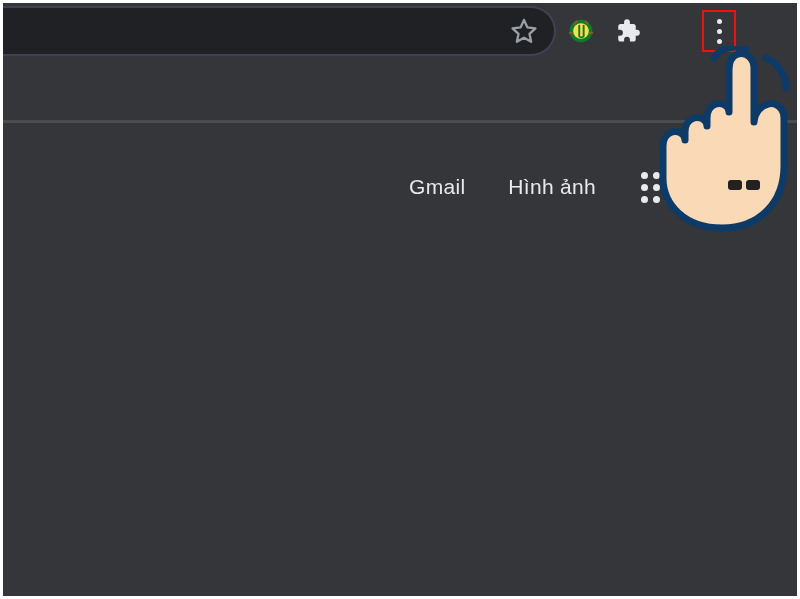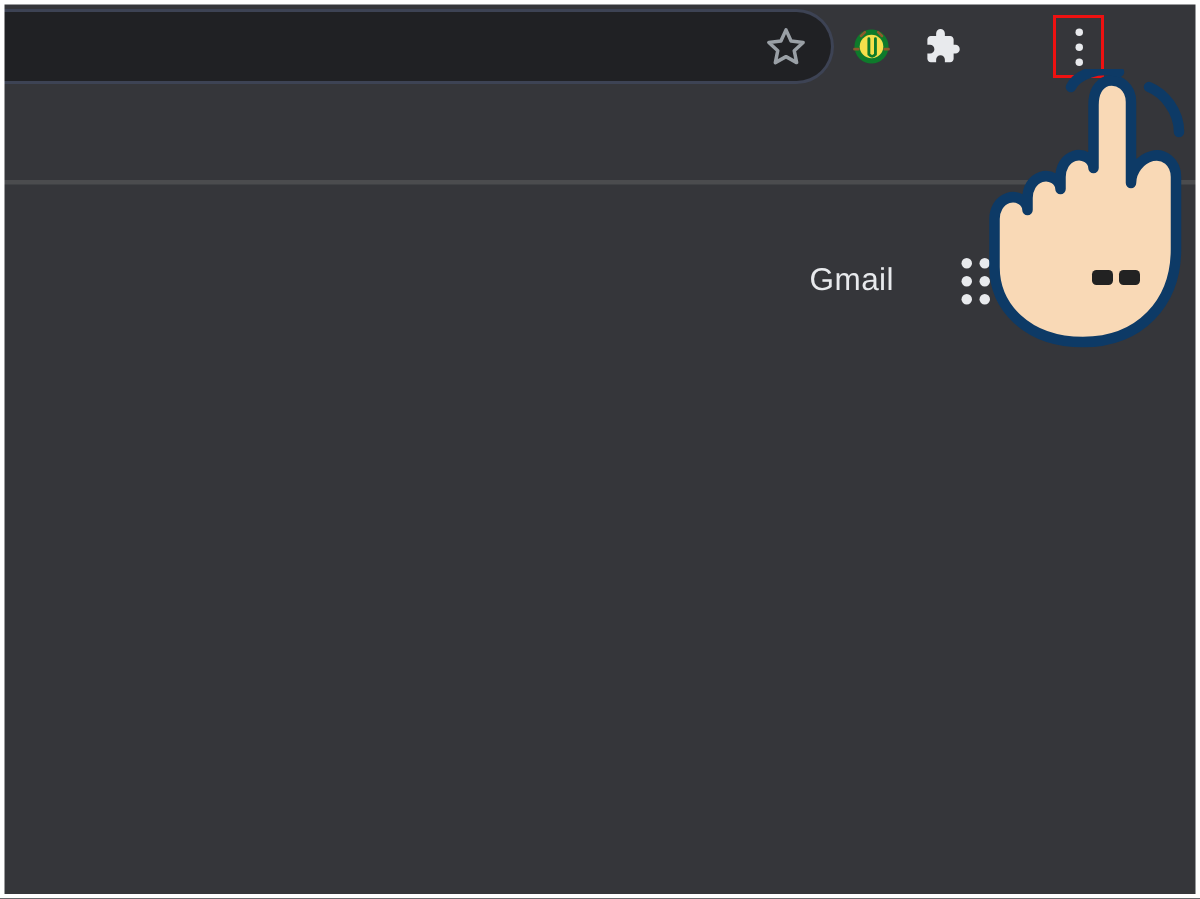--- a/index.html
+++ b/index.html
@@ -224,20 +224,21 @@
       </span>
     </span>
 
   </div>
 </div>
 
 <div class="divider"></div>
 
 <div class="header-row">
   <span class="header-link">Gmail</span>
+  <span class="header-link">Hình ảnh</span>
   <span class="apps-grid" title="Google apps">
     <span></span>
       <span></span>
       <span></span>
     <span></span>
       <span></span>
       <span></span>
     <span></span>
       <span></span>
       <span></span>

